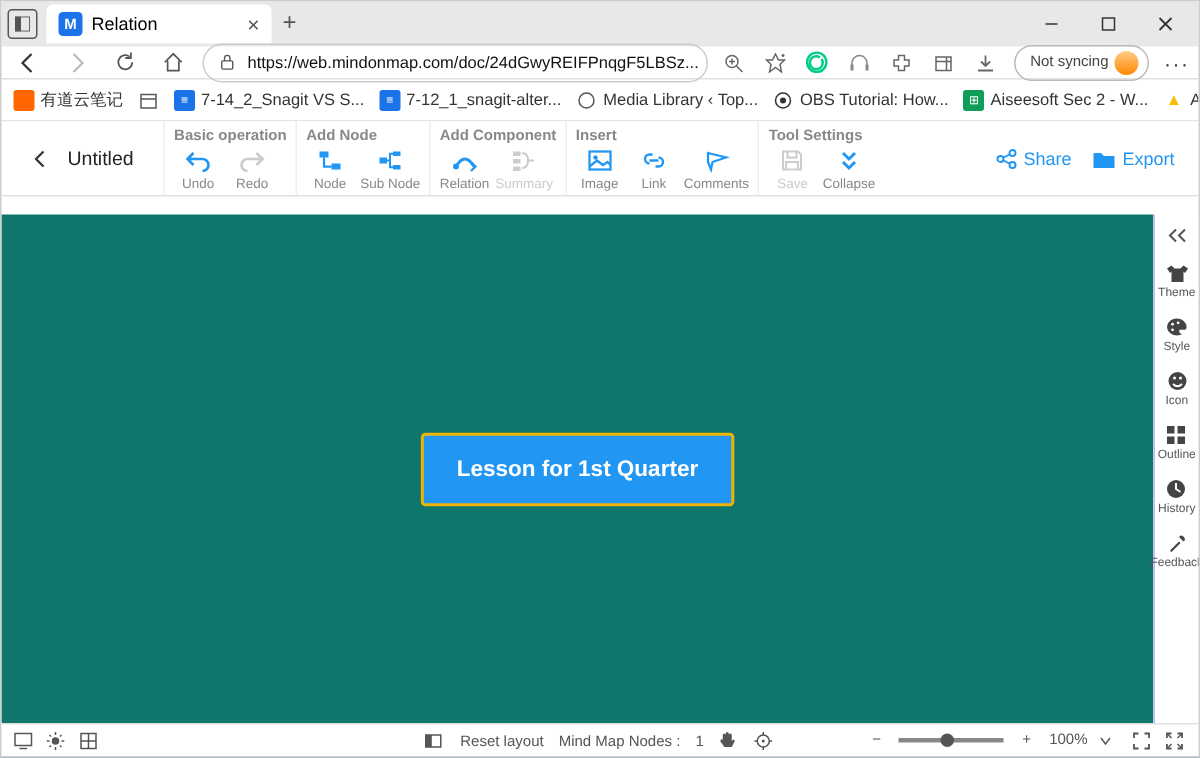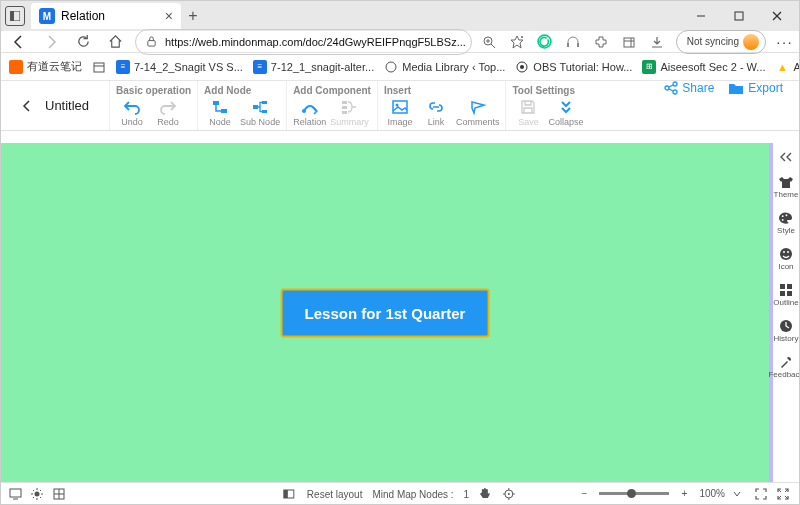--- a/index.html
+++ b/index.html
@@ -43,30 +43,30 @@
   .doctitle{ display:flex; align-items:center; font-size:13px; color:#222; margin-left:6px; margin-right:20px;}
   .group{ display:flex; flex-direction:column; padding: 4px 6px 0; border-left:1px solid #eee;}
   .group:first-of-type{ border-left:none;}
   .group-label{ font-size:10px; color:#888; font-weight:600; margin-bottom:2px;}
   .group-items{ display:flex; gap:4px;}
   .tbtn{ display:flex; flex-direction:column; align-items:center; justify-content:center; min-width:32px; gap:1px;}
   .tbtn .ic{ width:20px; height:18px; display:flex; align-items:center; justify-content:center;}
   .tbtn .lbl{ font-size:9px; color:#888; white-space:nowrap;}
   .blue{ color:#2196f3;}
   .grey{ color:#bbb;}
-  .toolbar-right{ margin-left:auto; display:flex; align-items:flex-start; gap:14px; color:#2196f3; font-size:12px; padding-right:10px;}
+  .toolbar-right{ margin-left:auto; display:flex; align-items:center; gap:14px; color:#2196f3; font-size:12px; padding-right:10px;}
   .tr-item{ display:flex; align-items:center; gap:4px;}
   .folder-blue{ color:#2196f3;}
 
   
-  .canvas-wrap{ position:absolute; top:142px; left:0; right:30px; bottom:22px; background:#86efac; overflow:hidden;}
+  .canvas-wrap{ position:absolute; top:142px; left:0; right:30px; bottom:22px; background:#0f766e; overflow:hidden;}
   .node{ position:absolute; left:50%; top:50%; transform:translate(-50%,-50%); background:#2196f3; color:#fff; font-weight:600; font-size:15px; padding:14px 22px; border:2px solid #f0b400; border-radius:3px;}
 
   
-  .right-panel{ position:absolute; top:142px; right:0; bottom:22px; width:30px; border-left:4px solid #c4b5fd; display:flex; flex-direction:column; align-items:center; padding-top:8px; gap:12px; background:#fff;}
+  .right-panel{ position:absolute; top:142px; right:0; bottom:22px; width:30px; border-left:1px solid #c4b5fd; display:flex; flex-direction:column; align-items:center; padding-top:8px; gap:12px; background:#fff;}
   .rp-collapse{ font-size:12px; color:#555;}
   .rp-item{ display:flex; flex-direction:column; align-items:center; gap:1px; color:#555;}
   .rp-item .ic{ font-size:14px;}
   .rp-item .lbl{ font-size:8px;}
 
   
   .statusbar{ position:absolute; bottom:0; left:0; right:0; height:22px; border-top:1px solid #e0e0e0; display:flex; align-items:center; font-size:10px; color:#555; padding:0 8px; gap:10px; background:#fff;}
   .sb-left{ display:flex; gap:8px;}
   .sb-center{ position:absolute; left:50%; transform:translateX(-50%); display:flex; gap:10px; align-items:flex-end;}
   .sb-right{ margin-left:auto; display:flex; gap:8px; align-items:center;}

